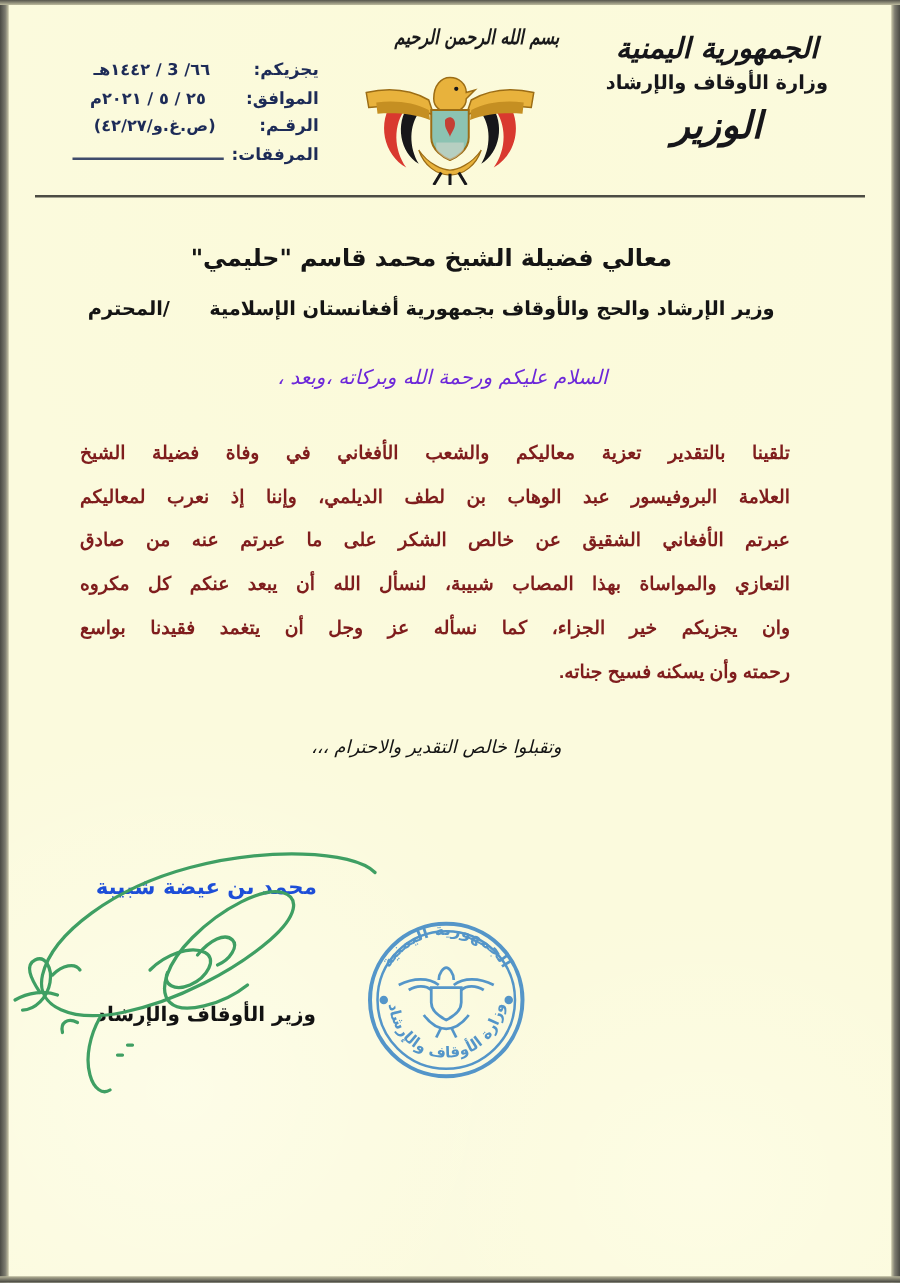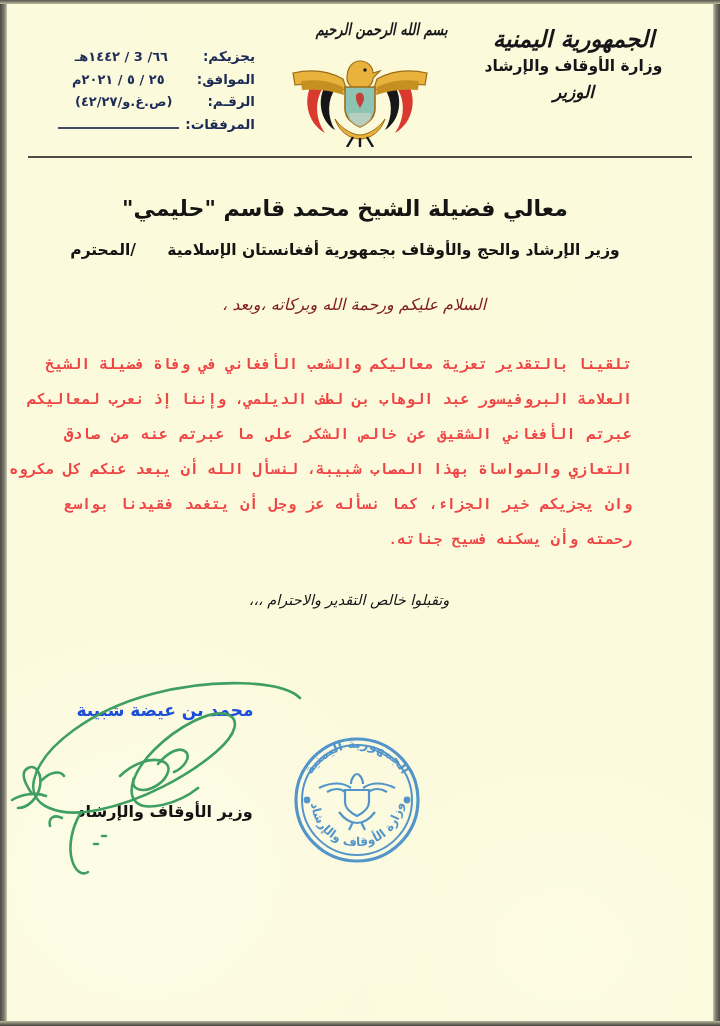--- a/index.html
+++ b/index.html
@@ -74,21 +74,21 @@
   }
   .ministry-name {
     font-family: "DejaVu Sans", sans-serif;
     font-size: 15.5px;
     font-weight: 700;
     margin-top: 5px;
     letter-spacing: -0.2px;
   }
   .ministry-role {
     font-family: "DejaVu Serif", serif;
-    font-size: 17px;
+    font-size: 30px;
     font-style: italic;
     font-weight: 700;
     margin-top: 7px;
     letter-spacing: 1px;
   }
 
   .emblem-wrap {
     position: absolute;
     top: 22px;
     left: 0; right: 0;
@@ -154,21 +154,21 @@
   .content {
     position: absolute;
     top: 172px;
     left: 0; right: 0;
     z-index: 6;
     color: #141414;
   }
   .addressee-1 {
     text-align: center;
     font-family: "DejaVu Sans", sans-serif;
-    font-size: 22px;
+    font-size: 19px;
     font-weight: 700;
     margin: 24px 0 0 0;
     padding-right: 30px;
     letter-spacing: -0.3px;
   }
   .addressee-2 {
     text-align: center;
     font-family: "DejaVu Sans", sans-serif;
     font-size: 15.5px;
     font-weight: 700;
@@ -182,32 +182,32 @@
   }
   .salutation {
     text-align: center;
     font-family: "DejaVu Serif", serif;
     font-style: italic;
     font-size: 16px;
     font-weight: 400;
     margin: 36px 0 0 0;
     padding-right: 12px;
     letter-spacing: 0.5px;
-    color: #7f1d1d;
+    color: #6d28d9;
   }
   .body-text {
     margin: 34px 88px 0 64px;
-    font-family: Liberation Mono, monospace;
+    font-family: Liberation Sans, sans-serif;
     font-size: 15px;
     font-weight: 700;
     line-height: 35px;
     text-align: justify;
     text-align-last: justify;
     letter-spacing: 0.2px;
-    color: #ef4444;
+    color: #7f1d1d;
   }
   .body-text .line {
     display: block;
     text-align: justify;
     text-align-last: justify;
     white-space: nowrap;
   }
   .body-text .line.last {
     text-align-last: right;
   }

